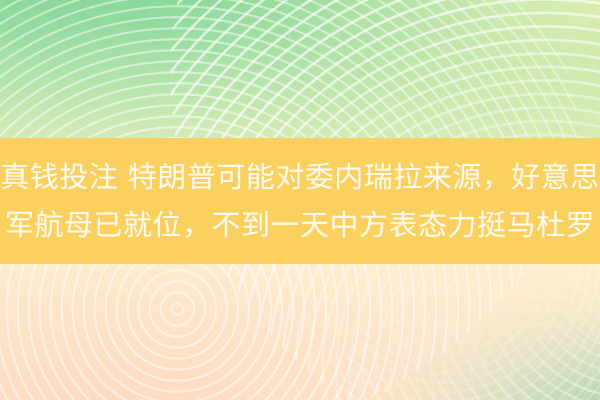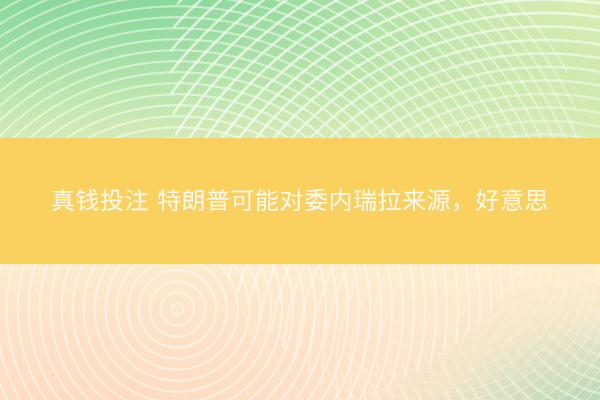--- a/index.html
+++ b/index.html
@@ -178,21 +178,21 @@
     display: flex;
     flex-direction: column;
     align-items: center;
     justify-content: center;
     box-sizing: border-box;
     padding: 0 18px;
   }
 
   .headline-line {
     color: #fefaf0;
-    font-size: 24px;
+    font-size: 29px;
     line-height: 48px;
     letter-spacing: 0.5px;
     font-weight: 400;
     white-space: nowrap;
     text-align: center;
     font-family: "DejaVu Sans", "Liberation Sans", sans-serif;
   }
 </style>
 </head>
 <body>
@@ -204,15 +204,16 @@
   <div class="bg-layer bg-peach"></div>
   <div class="bg-layer bg-bottomright"></div>
 
   <div class="arcs arcs-tl"></div>
   <div class="arcs arcs-tr"></div>
   <div class="arcs arcs-bottom"></div>
   <div class="arcs arcs-br"></div>
 
   <div id="headline-band">
     <div class="headline-line">真钱投注 特朗普可能对委内瑞拉来源，好意思</div>
+    <div class="headline-line">军航母已就位，不到一天中方表态力挺马杜罗</div>
   </div>
 
 </div>
 
 </body></html>

